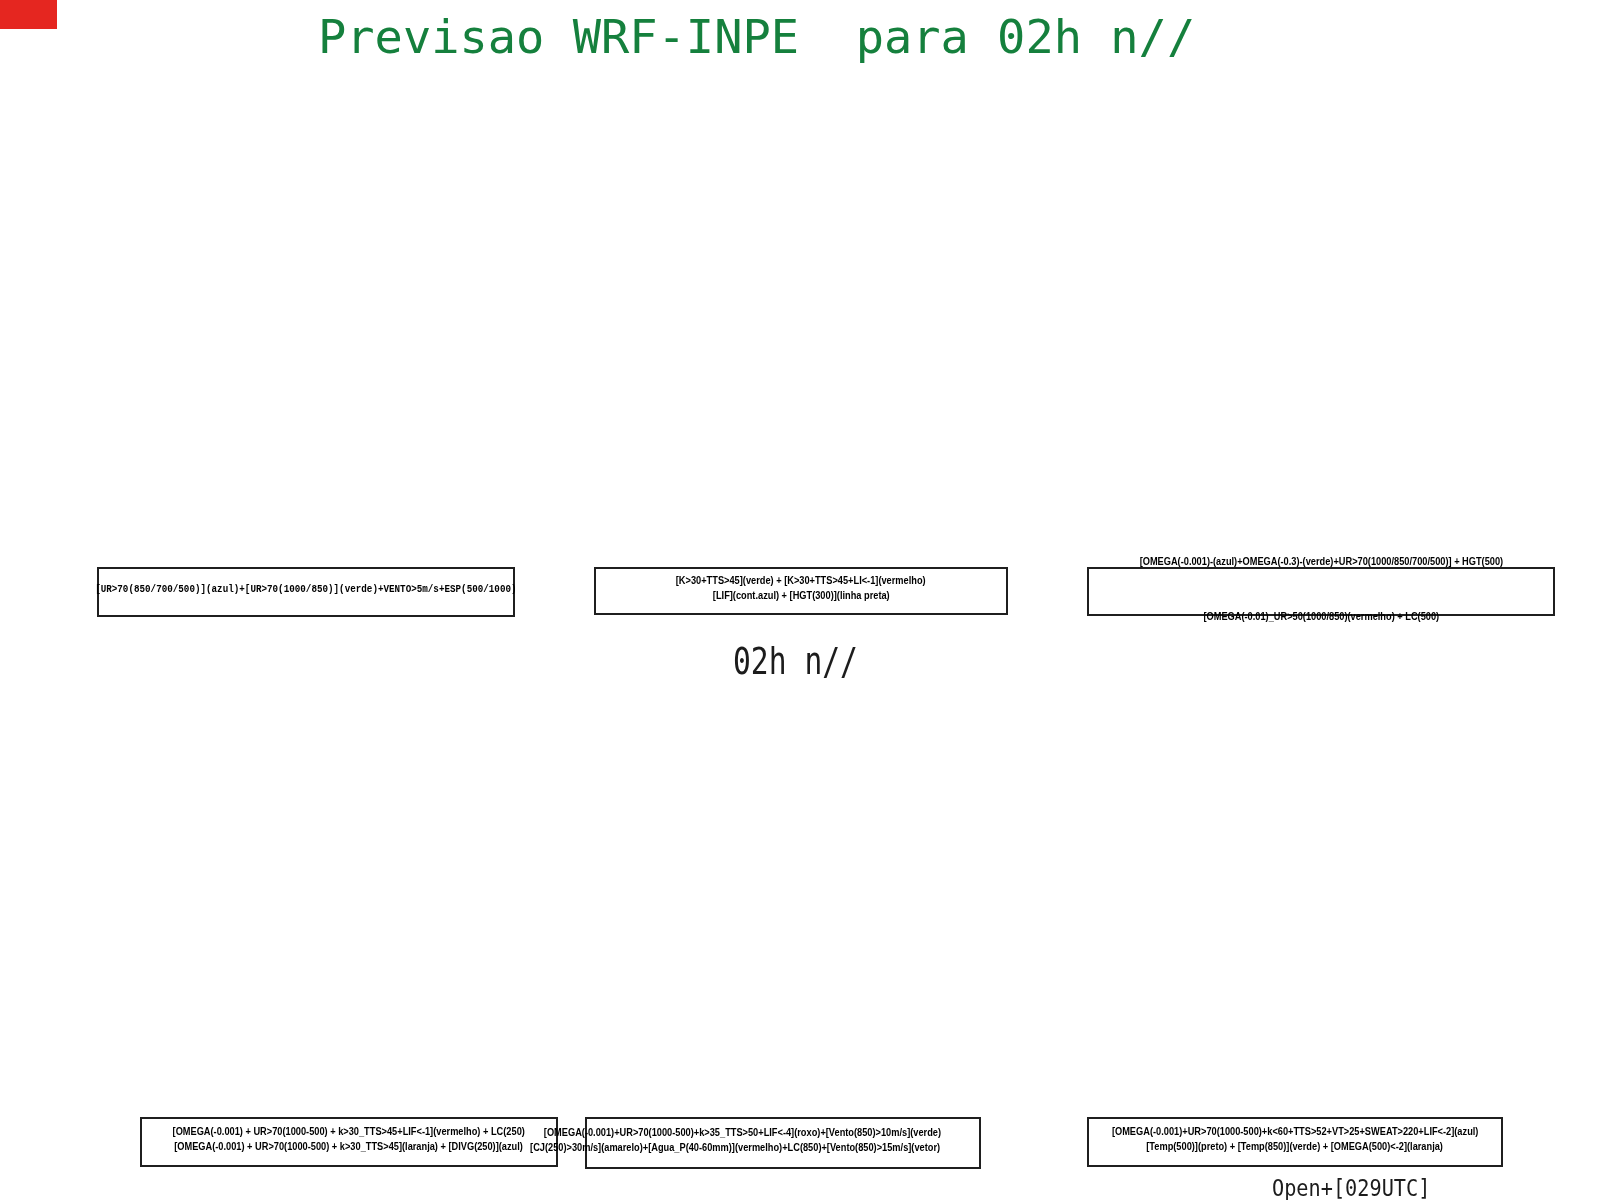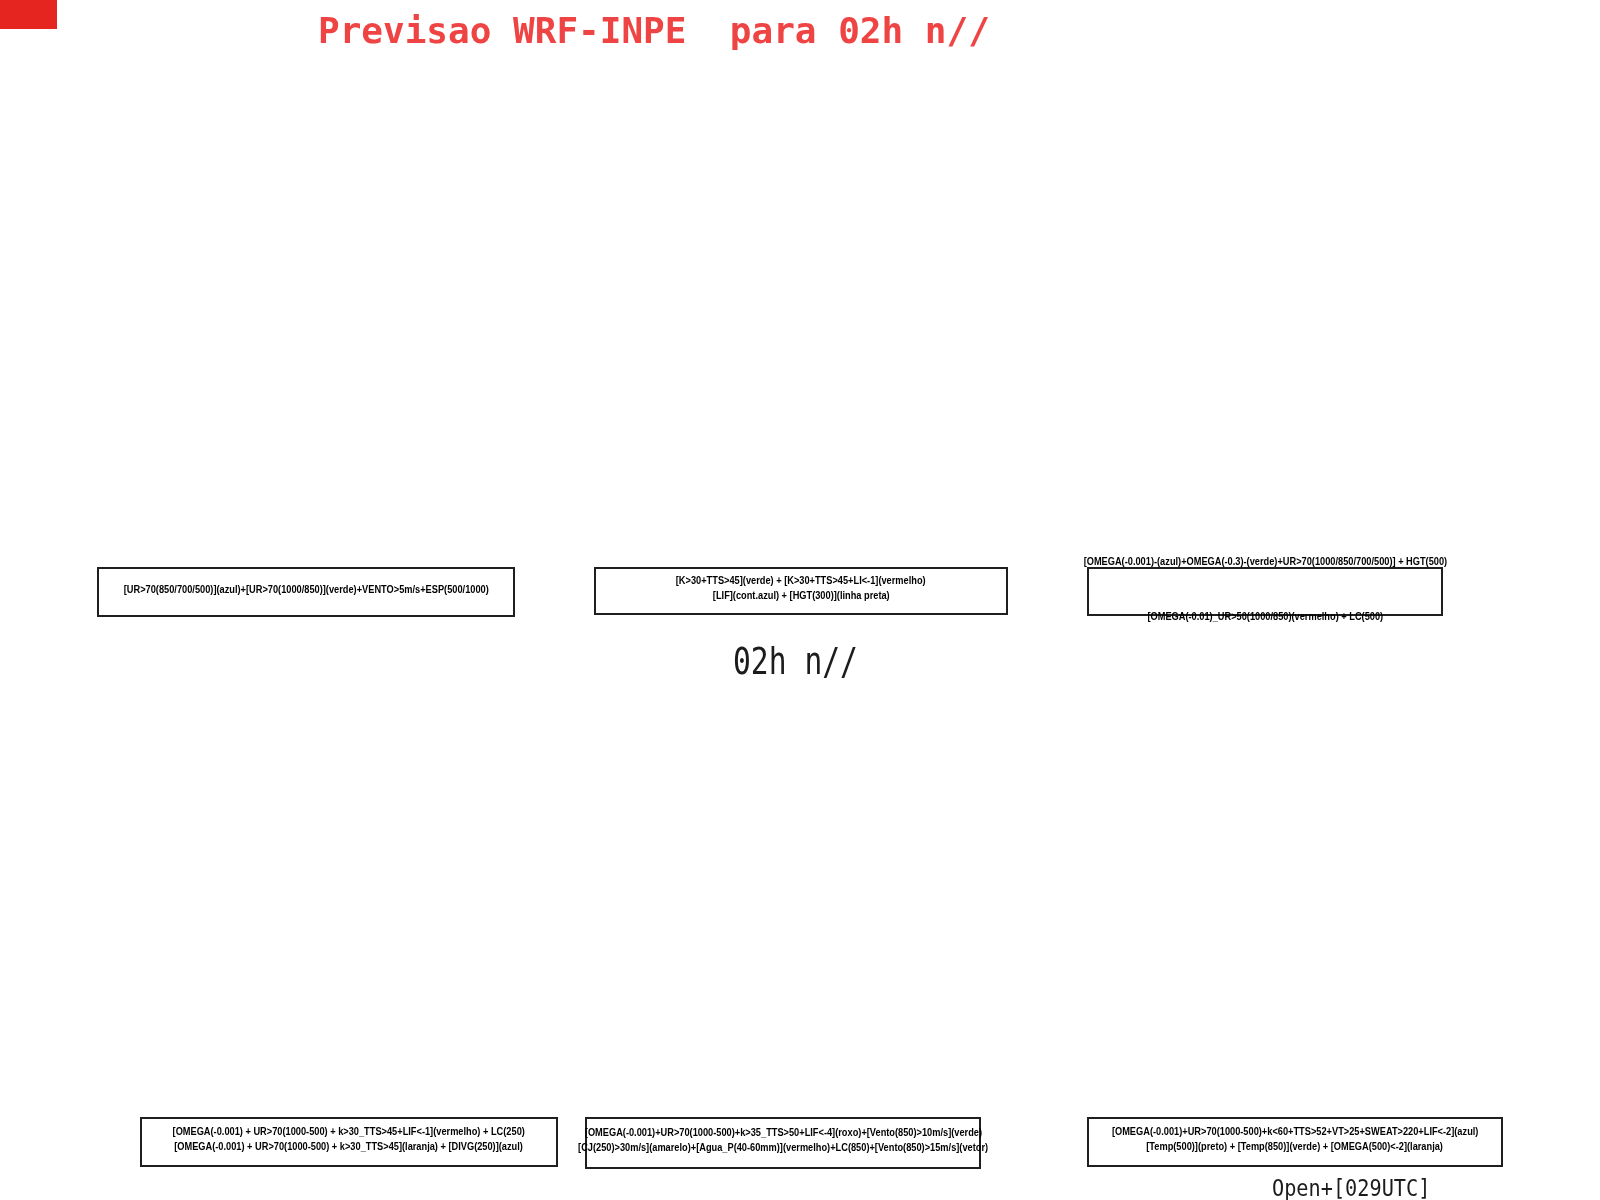--- a/index.html
+++ b/index.html
@@ -10,24 +10,24 @@
     overflow:hidden;
     font-family:"DejaVu Sans Mono", monospace;
     color:#1a1a1a;
   }
   .red-marker {
     position:absolute; left:0; top:0;
     width:57px; height:29px;
   }
   .page-title {
     position:absolute; left:318px; top:13px;
-    font-size:36px; line-height:1;
-    font-weight:bold;
+    font-size:47px; line-height:1;
+    font-weight:normal;
     white-space:pre;
-    color:#ef4444;
+    color:#15803d;
   }
   .mid-label {
     position:absolute; left:733px; top:642px;
     font-size:38px; line-height:1;
     white-space:pre;
     transform:scaleX(0.78);
     transform-origin:0 0;
     color:#1c1c1c;
   }
   .footer-label {
@@ -52,25 +52,25 @@
     font-weight:bold;
     font-size:11px;
     color:#000000;
   }
   .cap-line {
     white-space:nowrap;
     line-height:15px;
     transform:scaleX(0.84);
     transform-origin:50% 50%;
   }
-  #box-a { left:97px;  top:567px; width:418px; height:50px; }
+  #box-a { left:97px;  top:567px; width:418px; height:50px;font-family:Liberation Mono, monospace; }
   #box-b { left:594px; top:567px; width:414px; height:48px; }
-  #box-c { left:1087px;top:567px; width:356px; height:49px;gap:40px; }
+  #box-c { left:1087px;top:567px; width:468px; height:49px;gap:40px; }
   #box-d { left:98px;  top:1117px; width:418px; height:50px;margin-left:42px; }
-  #box-e { left:585px; top:1117px; width:396px; height:52px; }
+  #box-e { left:585px; top:1117px; width:396px; height:52px;align-items:flex-end; }
   #box-f { left:1087px;top:1117px; width:416px; height:50px;text-align:right; }
 </style>
 </head>
 <body style="background: rgb(255, 255, 255);">
 
 <div class="red-marker" title="Previsao WRF-INPE  para 02h n//" style="background: rgb(229, 38, 32);"></div>
 
 <div class="page-title">Previsao WRF-INPE  para 02h n//</div>
 
 <div class="caption-box" id="box-a">

